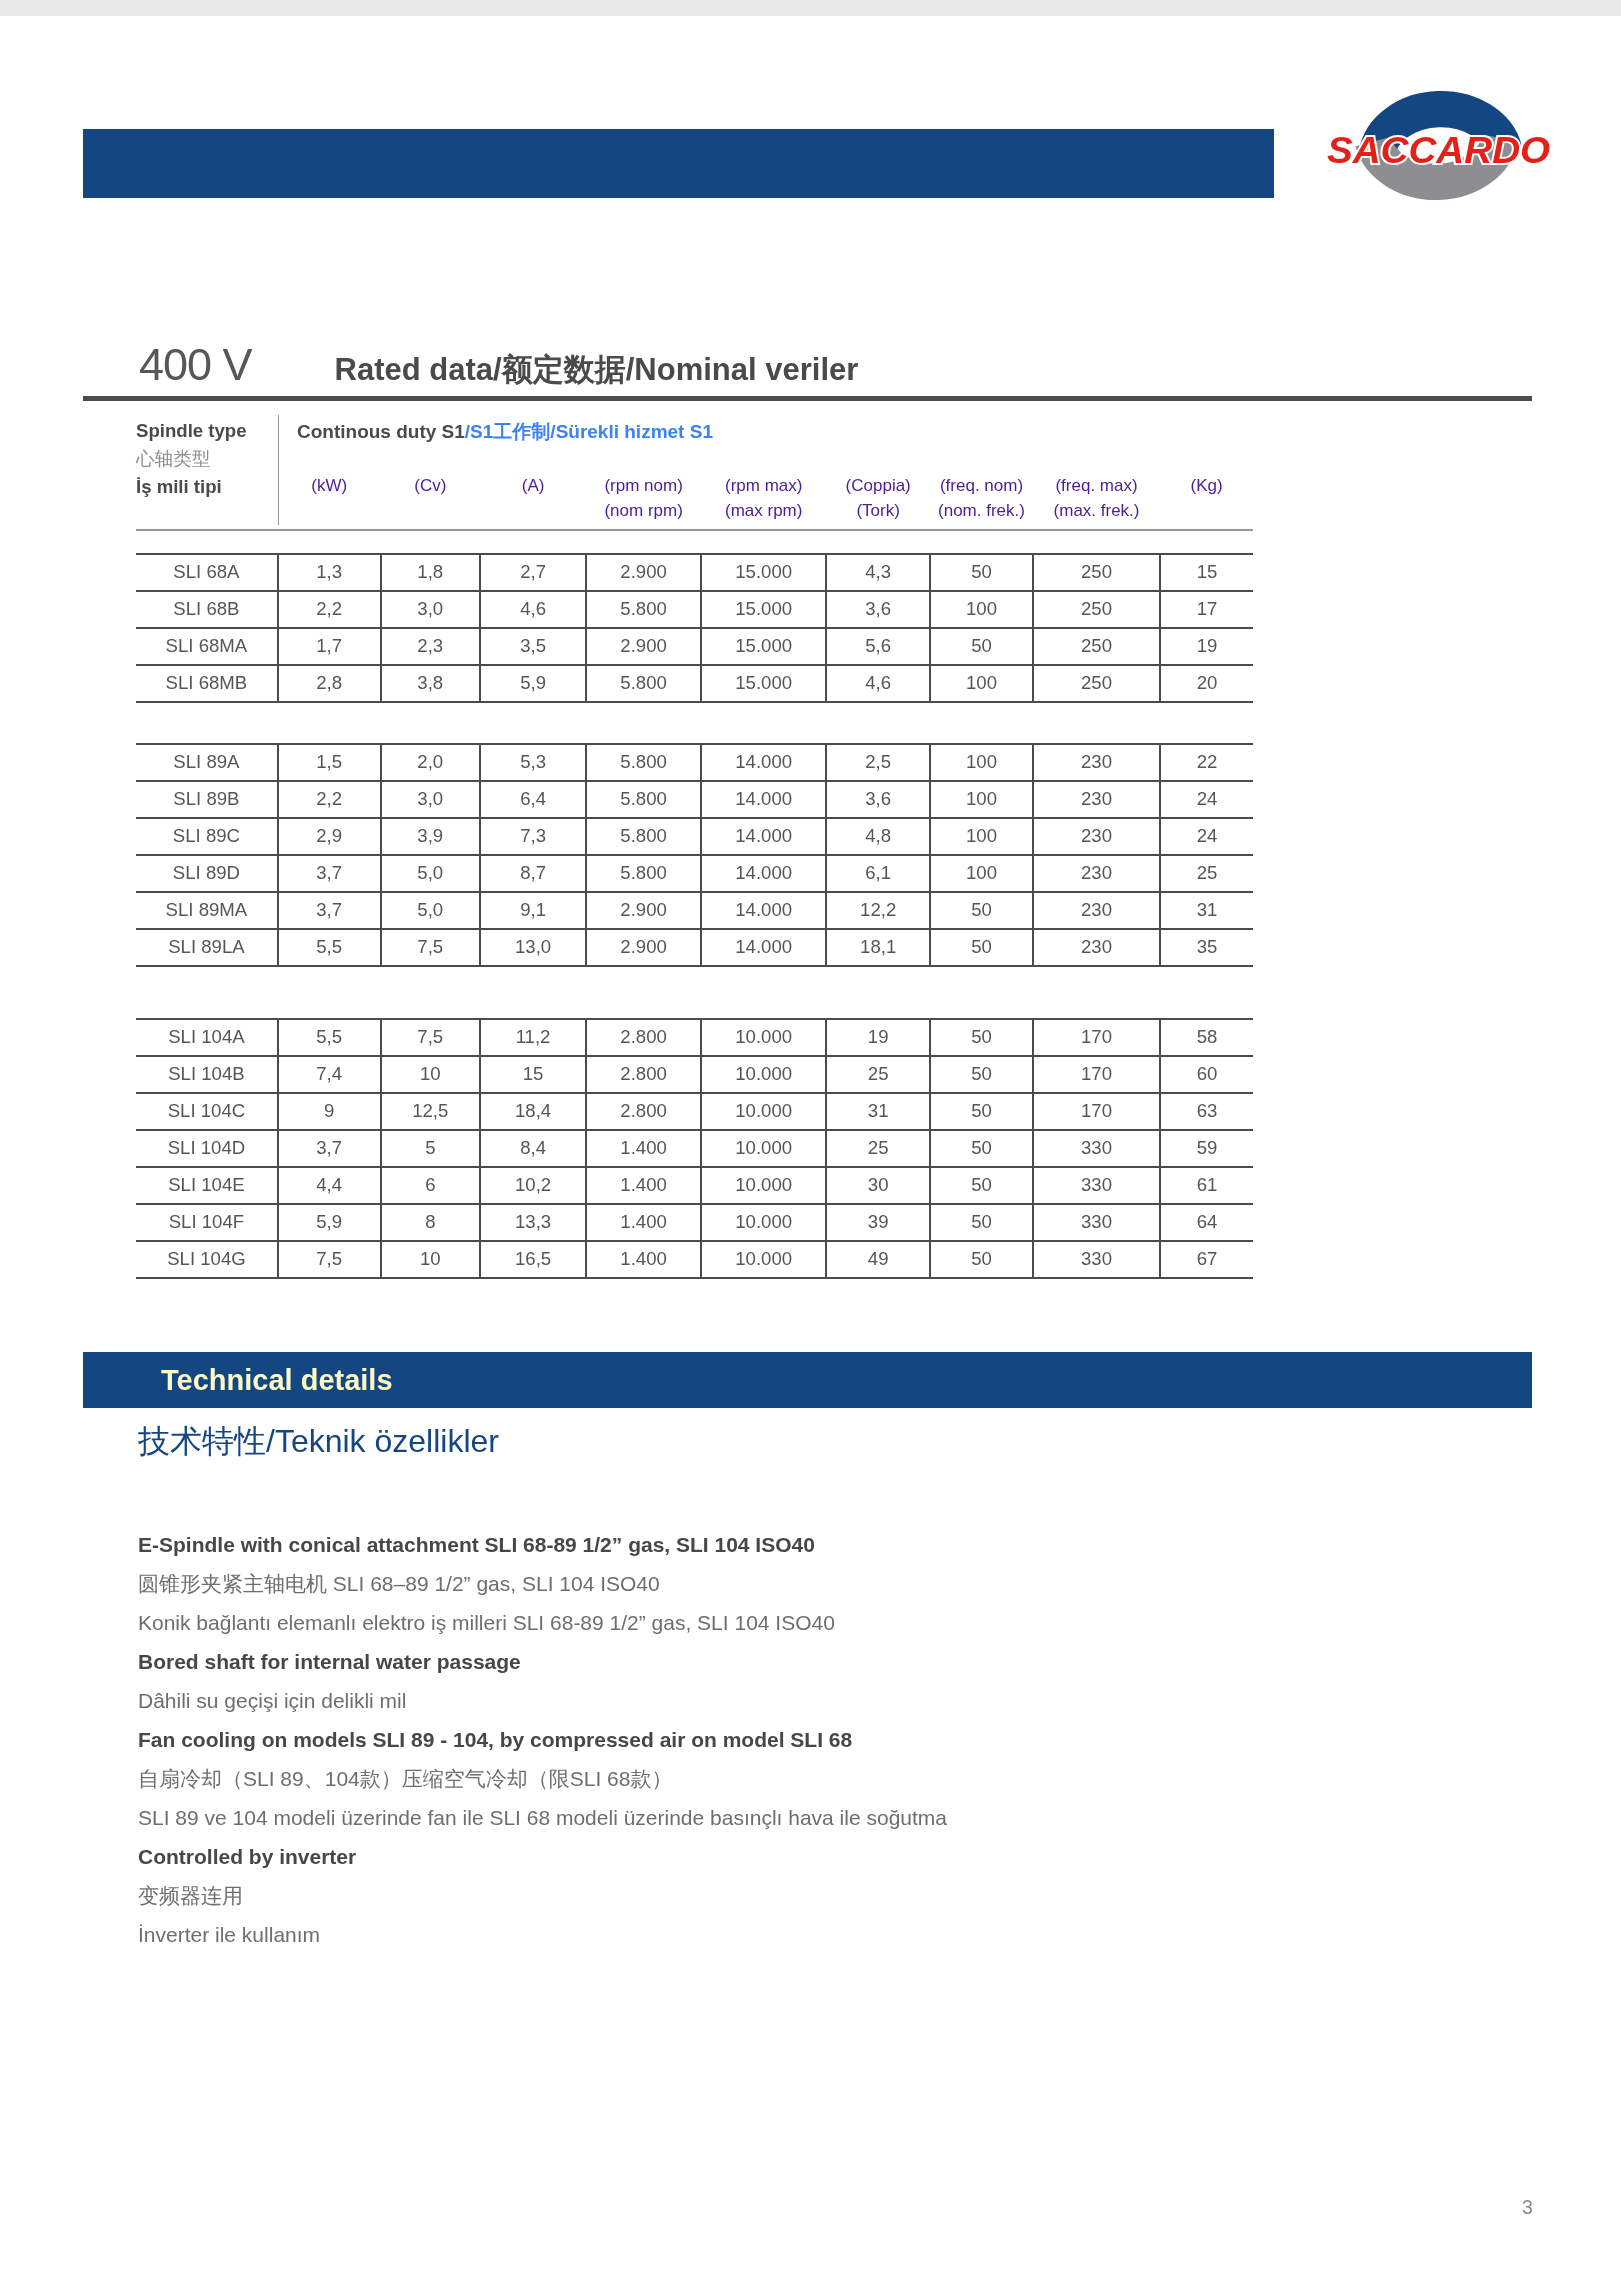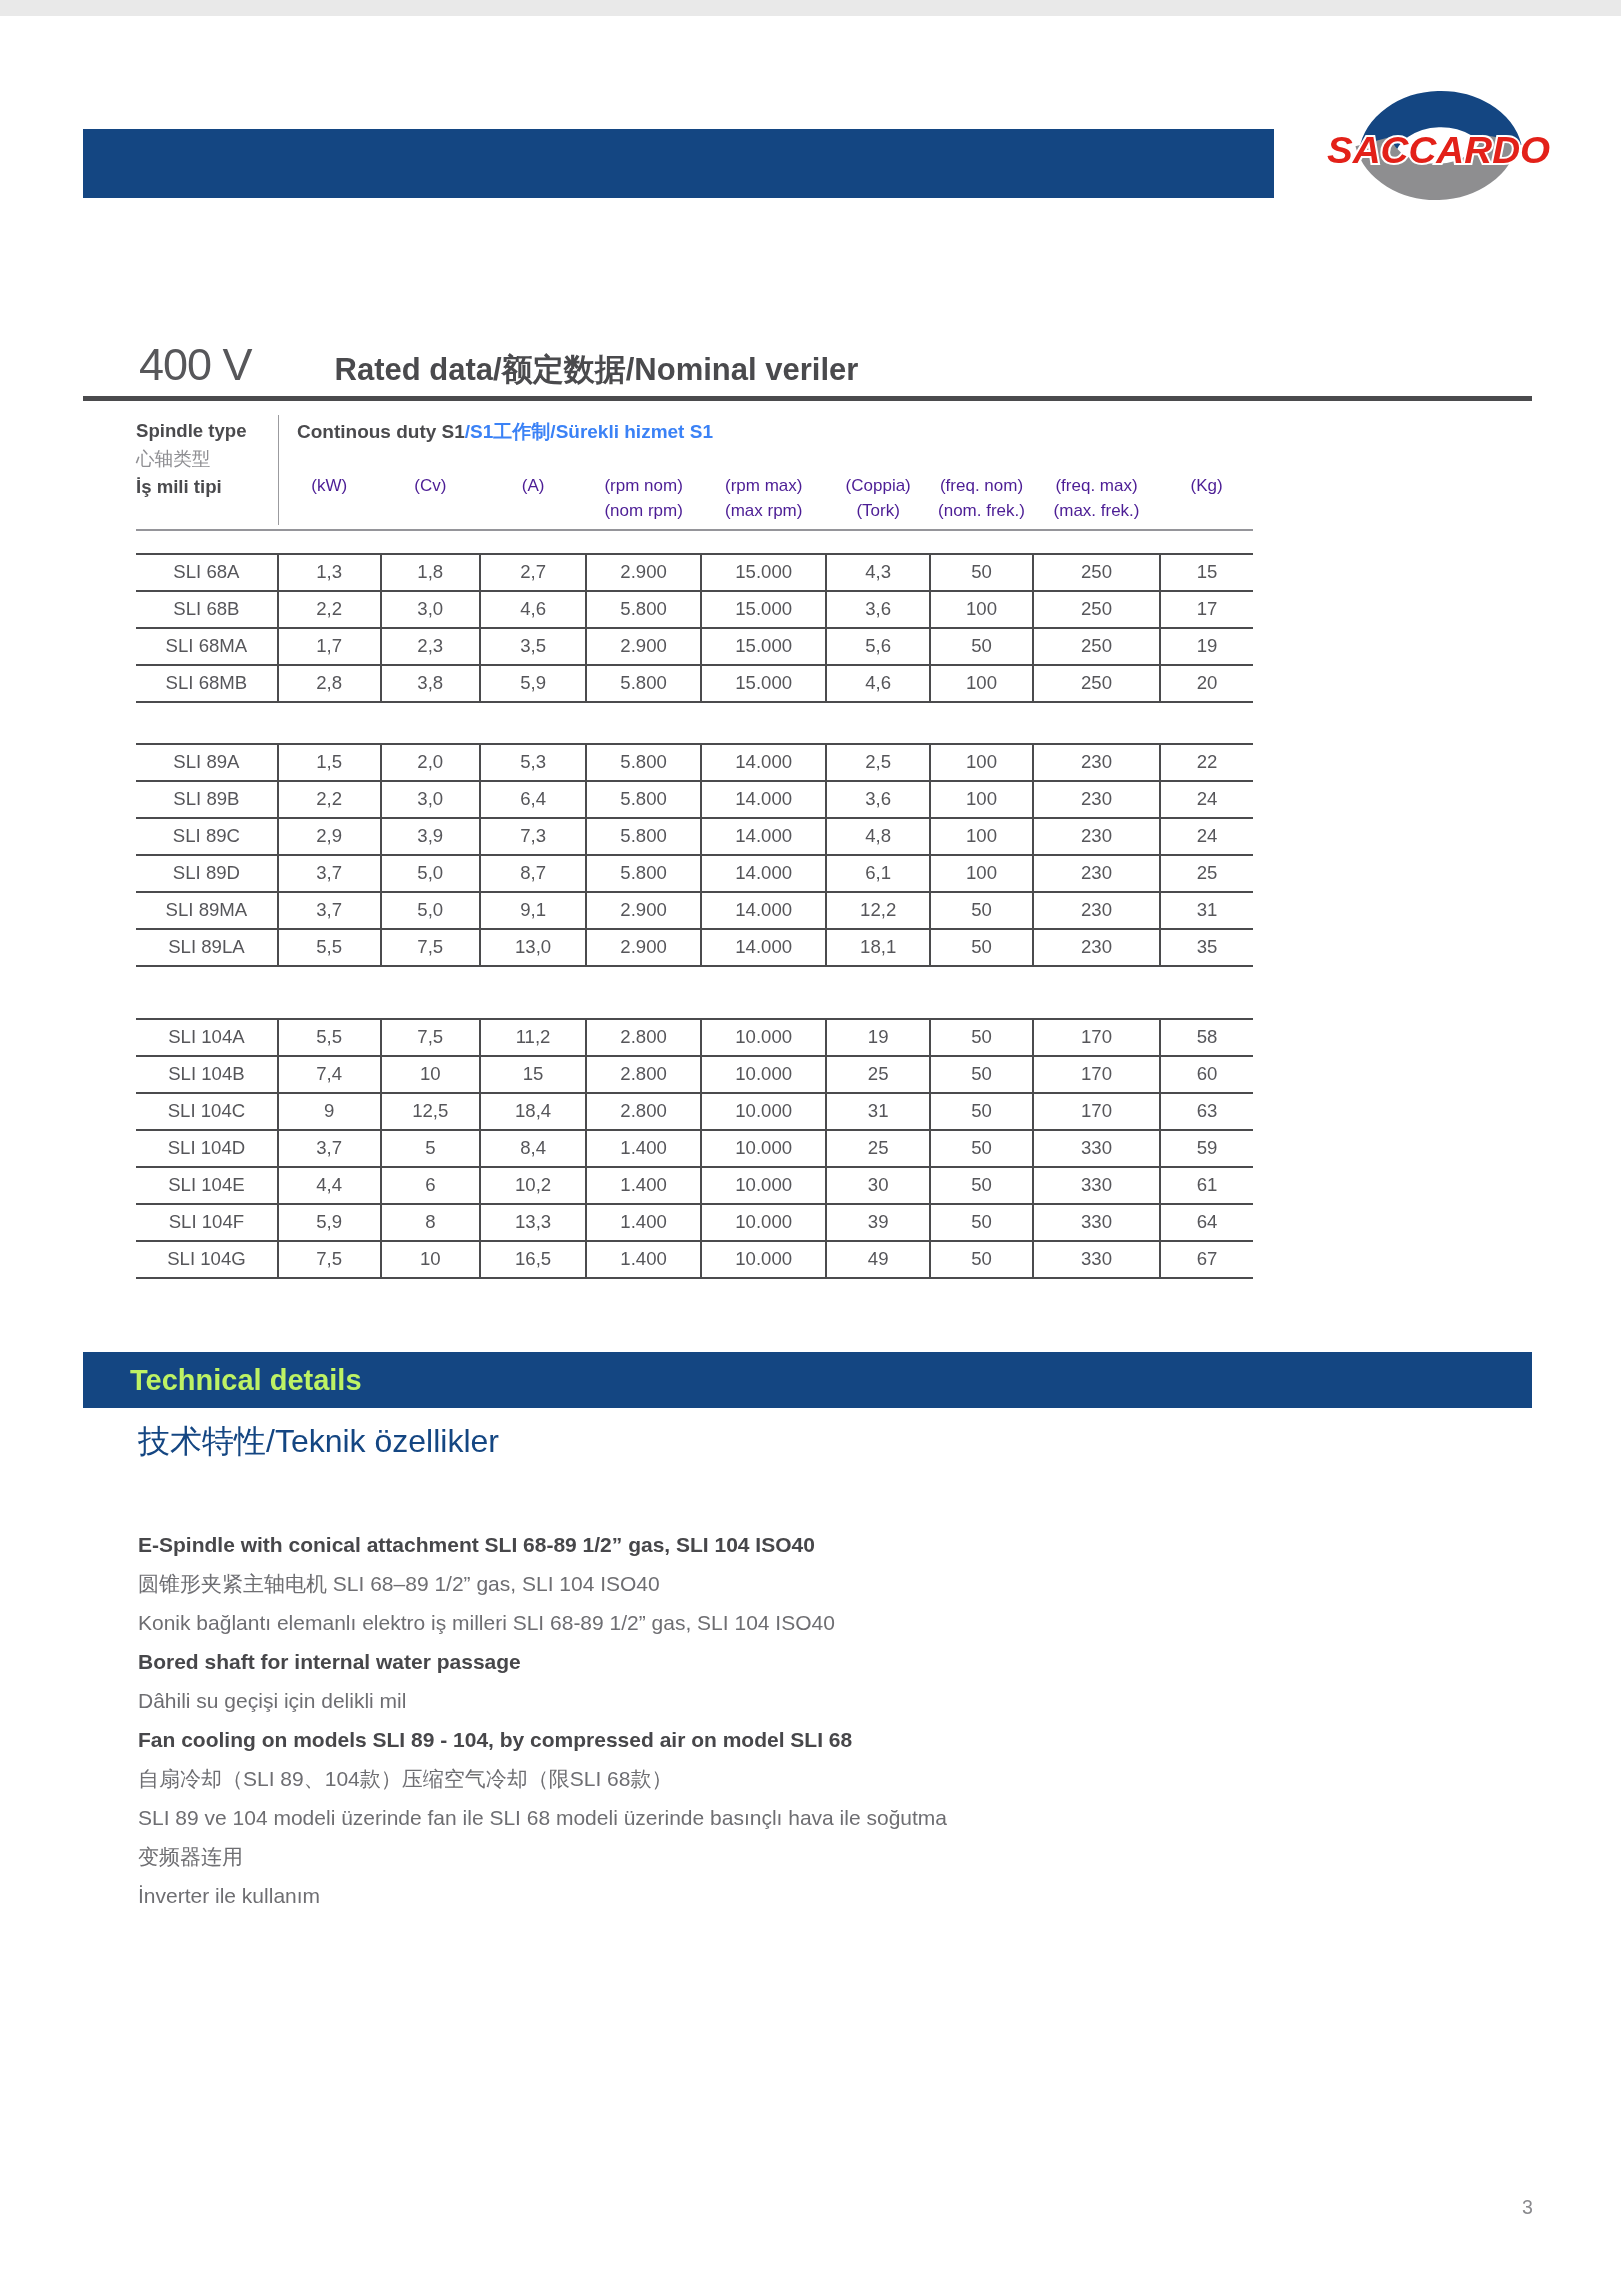--- a/index.html
+++ b/index.html
@@ -37,21 +37,21 @@
   table.data td{border-top:2.9px solid #4b4b4d;border-left:2px solid #4b4b4d;
                 height:35px;padding:0;text-align:center;font-size:18.6px;color:#56565a;}
   table.data tr:first-child td{border-top:none;}
   table.data td:first-child{border-left:none;}
   table.block1{margin-top:21.6px;}
   table.block2{margin-top:40px;}
   table.block3{margin-top:51px;}
 
   
   .banner{position:absolute;left:83px;top:1336px;width:1449px;height:56px;background:#144682;}
-  .banner .txt{font-size:29px;font-weight:bold;color:#bef264;line-height:56px;padding-left:47px;border-radius:15px;}
+  .banner .txt{font-size:29px;font-weight:bold;color:#fef9c3;line-height:56px;padding-left:78px;border-radius:15px;}
   .cn-subtitle{position:absolute;left:138px;top:1404px;font-size:32px;color:#144682;}
   .paragraphs{position:absolute;left:138px;top:1509px;font-size:21px;line-height:39px;}
   .paragraphs .en{font-weight:bold;color:#47474a;}
   .paragraphs .zh,.paragraphs .tr{color:#6e6e72;}
   .pagenum{position:absolute;left:1522px;top:2180px;font-size:19.6px;color:#8a8a8e;}
 </style>
 </head>
 <body>
 
 <div class="page">
@@ -412,20 +412,21 @@
     <div class="para">
       <div class="en">Bored shaft for internal water passage</div>
       <div class="tr">Dâhili su geçişi için delikli mil</div>
     </div>
     <div class="para">
       <div class="en">Fan cooling on models SLI 89 - 104, by compressed air on model SLI 68</div>
       <div class="zh">自扇冷却（SLI 89、104款）压缩空气冷却（限SLI 68款）</div>
       <div class="tr">SLI 89 ve 104 modeli üzerinde fan ile SLI 68 modeli üzerinde basınçlı hava ile soğutma</div>
     </div>
     <div class="para">
+      <div class="en">Controlled by inverter</div>
       <div class="zh">变频器连用</div>
       <div class="tr">İnverter ile kullanım</div>
     </div>
   </div>
 
   <div class="pagenum">3</div>
 
 </div>
 
 

